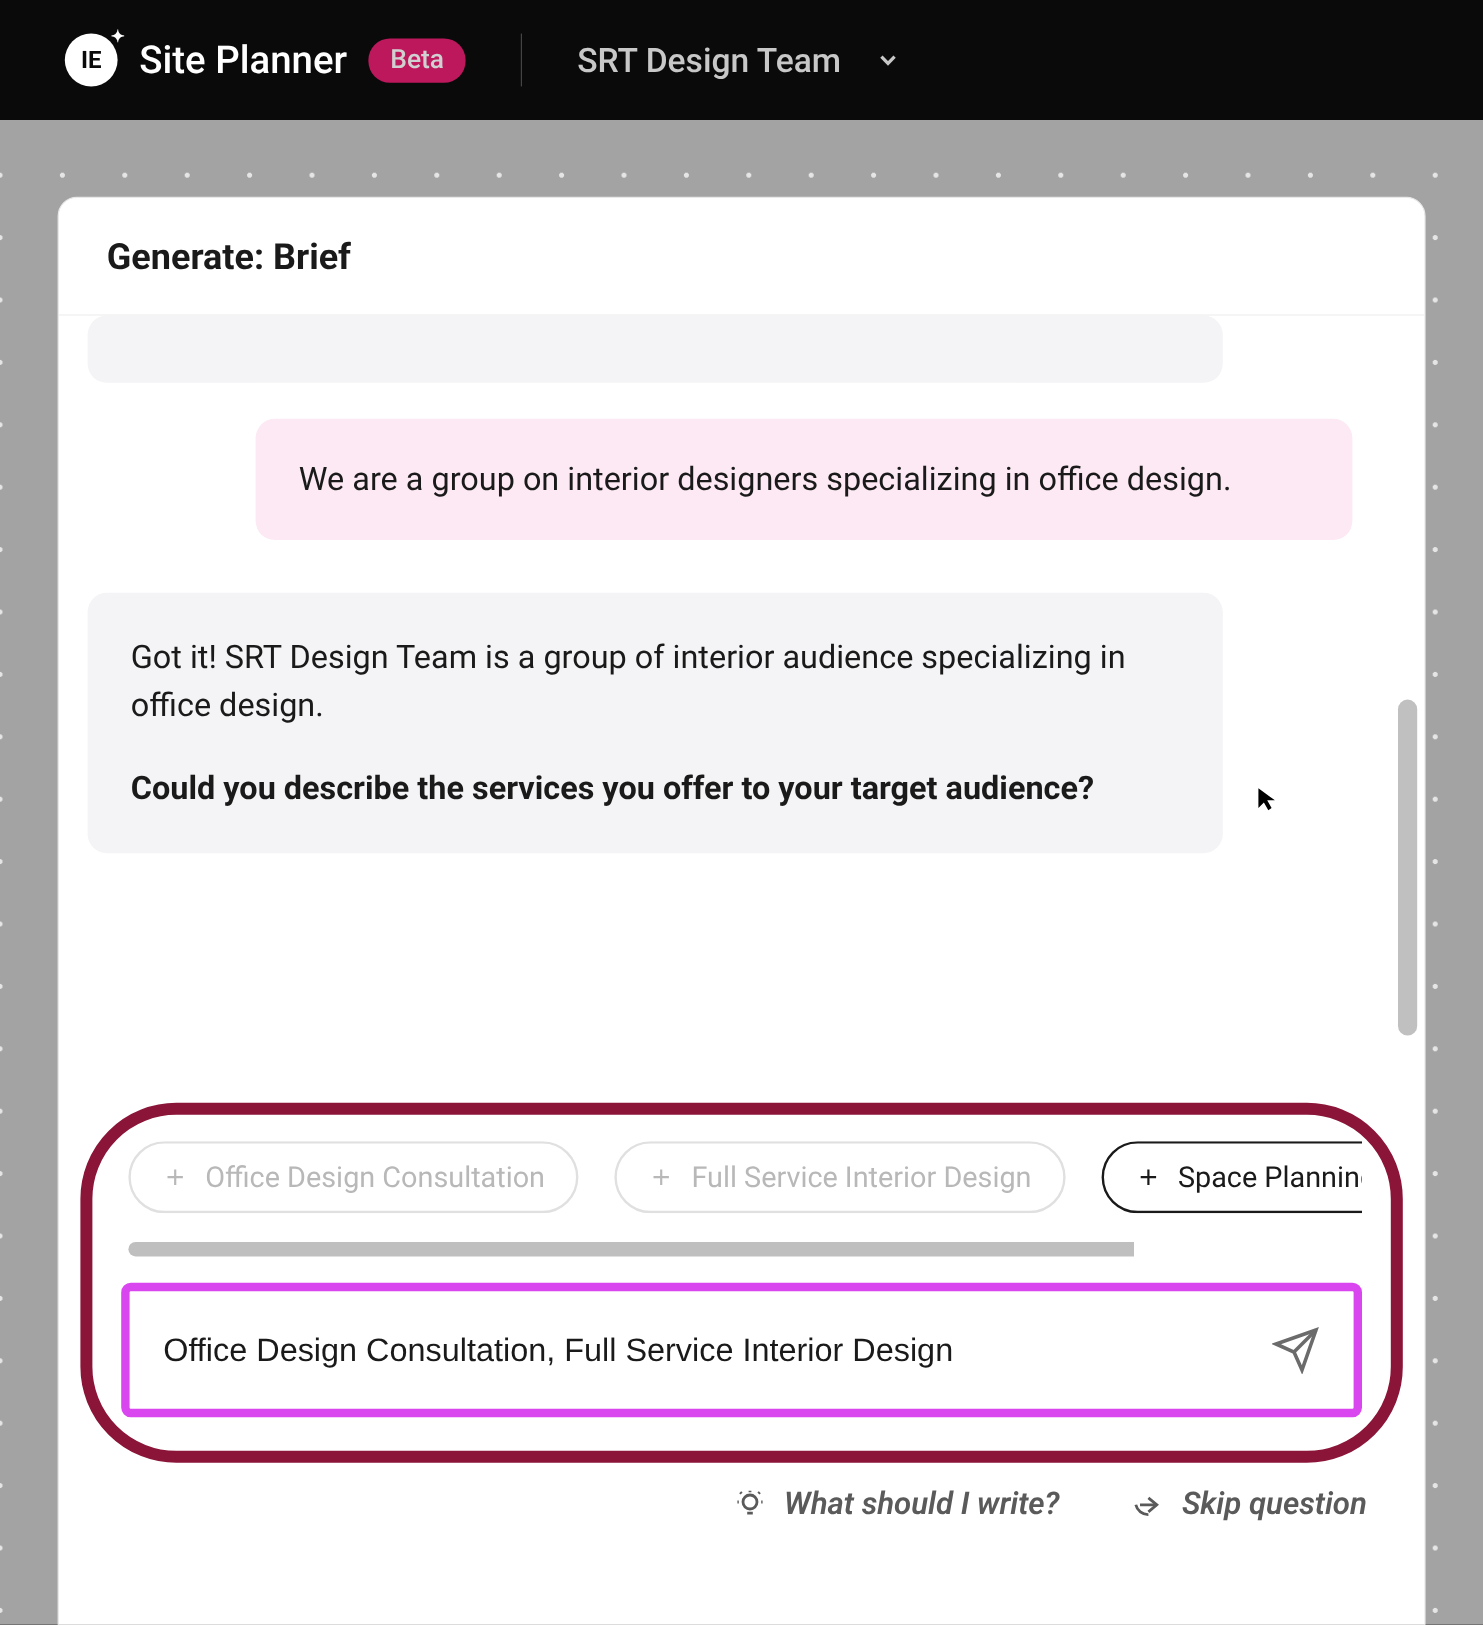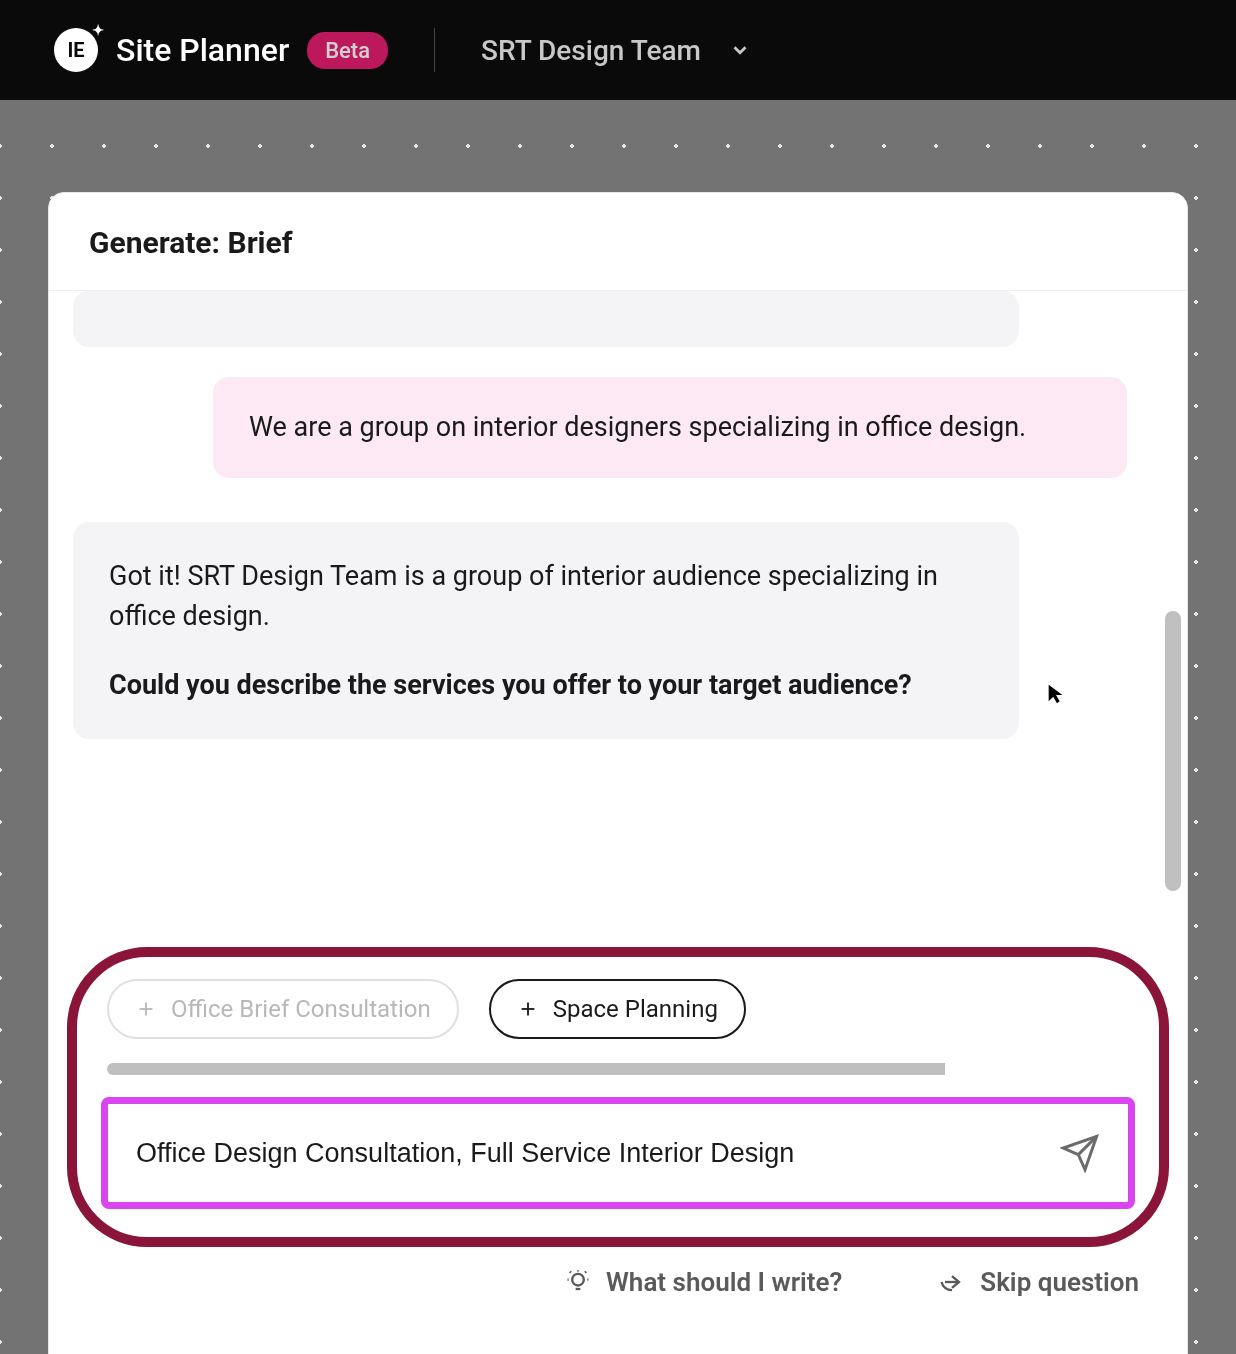--- a/index.html
+++ b/index.html
@@ -9,21 +9,21 @@
 .top-header { background: #0a0a0a; height: 100px; display: flex; align-items: center; padding: 0 54px; gap: 18px; }
 .logo-icon { width: 44px; height: 44px; background: #fff; border-radius: 50%; display: flex; align-items: center; justify-content: center; color: #0a0a0a; font-weight: 700; font-size: 20px; position: relative; }
 .logo-sparkle { position: absolute; top: -6px; right: -6px; color: #fff; font-size: 14px; }
 .app-title { color: #fff; font-size: 32px; font-weight: 500; }
 .beta-badge { background: #be185d; color: #d0d0d0; padding: 6px 18px; border-radius: 18px; font-size: 22px; font-weight: 500; }
 .header-divider { width: 1px; height: 44px; background: #444; margin: 0 28px; }
 .team-selector { display: flex; align-items: center; gap: 28px; color: #c8c8c8; font-size: 28px; font-weight: 500; cursor: pointer; }
 .chevron-down { width: 22px; height: 22px; }
 
 
-.canvas { background: #737373; width: 100%; height: calc(100% - 100px); position: relative; padding: 92px 24px 24px 24px; }
+.canvas { background: #a3a3a3; width: 100%; height: calc(100% - 100px); position: relative; padding: 64px 24px 24px 24px; }
 .dot-grid { position: absolute; inset: 0; background-image: radial-gradient(circle, #e5e5e5 2px, transparent 2px); background-size: 52px 52px; background-position: 26px 20px; }
 
 
 .card { position: relative; background: #fff; border: 1px solid #e8e8e8; border-radius: 16px; width: 1140px; margin: 0 auto; height: 1230px; overflow: hidden; z-index: 1; }
 .card-header { padding: 32px 40px 30px 40px; border-bottom: 1px solid #eee; }
 .card-title { font-size: 30px; font-weight: 700; color: #1a1a1a; }
 
 
 .chat-area { padding: 0 14px 0 24px; height: 640px; position: relative; overflow: hidden; }
 .scrollbar-track { position: absolute; right: 6px; top: 0; bottom: 0; width: 16px; background: transparent; border-radius: 8px; }
@@ -50,21 +50,21 @@
 .chip.active { border-color: #1a1a1a; color: #1a1a1a; }
 .chip-plus { width: 22px; height: 22px; display: inline-flex; align-items: center; justify-content: center; }
 
 .chips-scrollbar { height: 12px; background: linear-gradient(to right, #bfbfbf 82%, transparent 82%); border-radius: 6px; margin: 24px 6px 22px 6px; }
 
 .input-row { display: flex; align-items: center; border: 7px solid #d946ef; border-radius: 8px; background: #fff; padding: 0 28px; height: 112px; }
 .input-text { flex: 1; font-size: 27px; color: #1a1a1a; border: none; outline: none; background: transparent; }
 .send-icon { width: 40px; height: 40px; cursor: pointer; color: #6b6b6b; }
 
 
-.footer-links { display: flex; justify-content: flex-end; gap: 96px; padding: 20px 48px 0 0; }
+.footer-links { display: flex; justify-content: flex-end; gap: 60px; padding: 20px 48px 0 0; font-style: italic; }
 .footer-link { display: flex; align-items: center; gap: 14px; color: #5a5a5a; font-size: 26px; font-weight: 600; cursor: pointer; }
 .footer-icon { width: 28px; height: 28px; }
 
 </style>
 </head>
 <body>
 
 <div class="top-header">
   <div class="logo-icon">
     IE
@@ -113,21 +113,30 @@
 
     <div class="highlighted-area">
       <div class="chips-row">
         <div class="chip">
           <span class="chip-plus">
               <svg viewBox="0 0 24 24" width="22" height="22" fill="none" stroke="#b8b8b8" stroke-width="2">
                 <line x1="12" y1="5" x2="12" y2="19"></line>
                 <line x1="5" y1="12" x2="19" y2="12"></line>
               </svg>
             </span>
-          <span>Office Brief Consultation</span>
+          <span>Office Design Consultation</span>
+        </div>
+        <div class="chip">
+          <span class="chip-plus">
+              <svg viewBox="0 0 24 24" width="22" height="22" fill="none" stroke="#b8b8b8" stroke-width="2">
+                <line x1="12" y1="5" x2="12" y2="19"></line>
+                <line x1="5" y1="12" x2="19" y2="12"></line>
+              </svg>
+            </span>
+          <span>Full Service Interior Design</span>
         </div>
         <div class="chip active">
           <span class="chip-plus">
               <svg viewBox="0 0 24 24" width="22" height="22" fill="none" stroke="#1a1a1a" stroke-width="2">
                 <line x1="12" y1="5" x2="12" y2="19"></line>
                 <line x1="5" y1="12" x2="19" y2="12"></line>
               </svg>
             </span>
           <span>Space Planning</span>
         </div>

